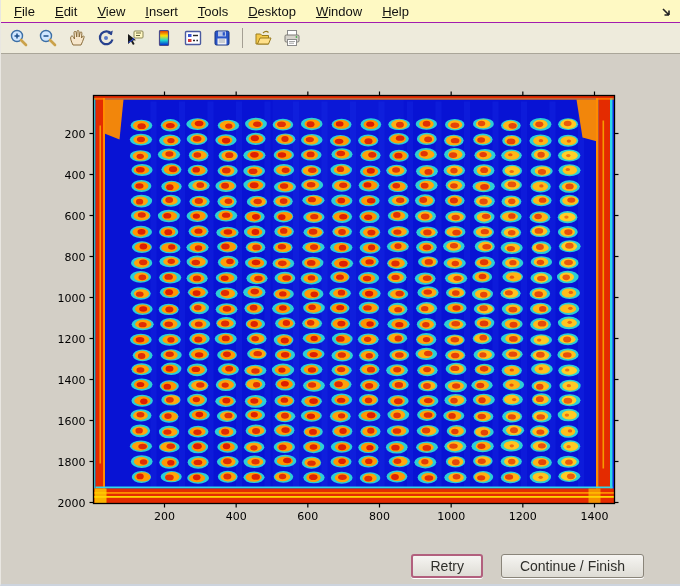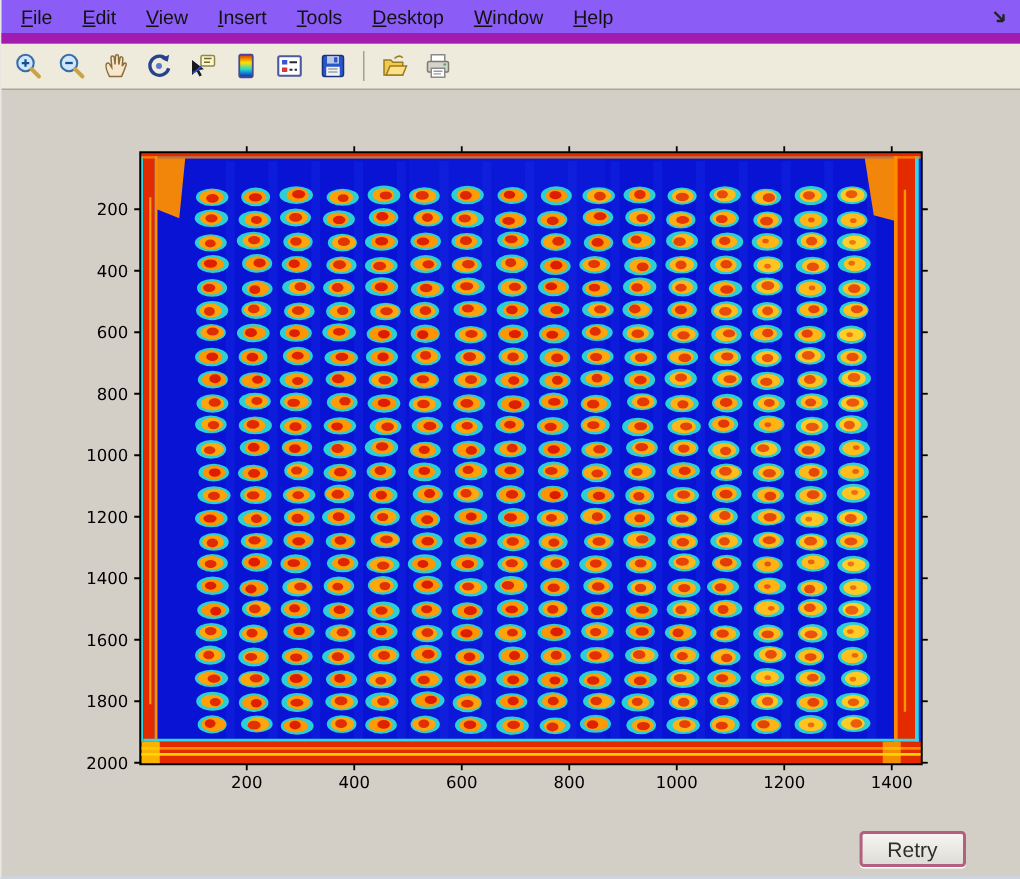--- a/index.html
+++ b/index.html
@@ -14,22 +14,22 @@
   .title-text{position:absolute;left:0;right:0;text-align:center;
     font-size:13px;font-weight:bold;color:#4c4c46;}
   .win-menu-dot{width:9px;height:9px;border:1px solid #a09c92;border-radius:50%;
     margin-left:10px;background:#e7e4db;}
   .win-controls{margin-left:auto;display:flex;gap:6px;padding-right:8px;z-index:2;}
   .win-btn{width:17px;height:17px;border-radius:50%;border:1px solid #98948a;
     background:radial-gradient(circle at 35% 30%,#fbfaf6,#e4e1d7);
     display:flex;align-items:center;justify-content:center;cursor:default;}
   .win-btn svg{display:block;}
   
-  .menubar{height:22px;flex:0 0 22px;background:#8b5cf6;display:flex;
-    align-items:center;border-bottom:7px solid #a21caf;position:relative;}
+  .menubar{height:22px;flex:0 0 22px;background:#fef9c3;display:flex;
+    align-items:center;border-bottom:1px solid #a21caf;position:relative;}
   .menu-item{font-size:13px;color:#111;padding:2px 7px;margin-left:6px;cursor:default;}
   .menu-item u{text-decoration:underline;}
   .dock-arrow{position:absolute;right:8px;top:4px;}
   
   .toolbar{height:30px;flex:0 0 30px;background:#eeebdc;display:flex;
     align-items:center;gap:5px;padding-left:6px;border-bottom:1px solid #aaa699;}
   .tool-btn{width:24px;height:24px;display:flex;align-items:center;
     justify-content:center;border-radius:2px;}
   .tool-sep{width:1px;height:20px;background:#a49f93;margin:0 3px;}
   
@@ -1398,15 +1398,16 @@
         </g>
         <defs>
           <clipPath id="plateclip">
             <rect x="0" y="0" width="521" height="408"></rect>
           </clipPath>
         </defs>
       </svg>
 
     <div class="btn-row">
       <button class="ui-btn focused">Retry</button>
+      <button class="ui-btn">Continue / Finish</button>
     </div>
   </div>
 </div>
 
 </body></html>

